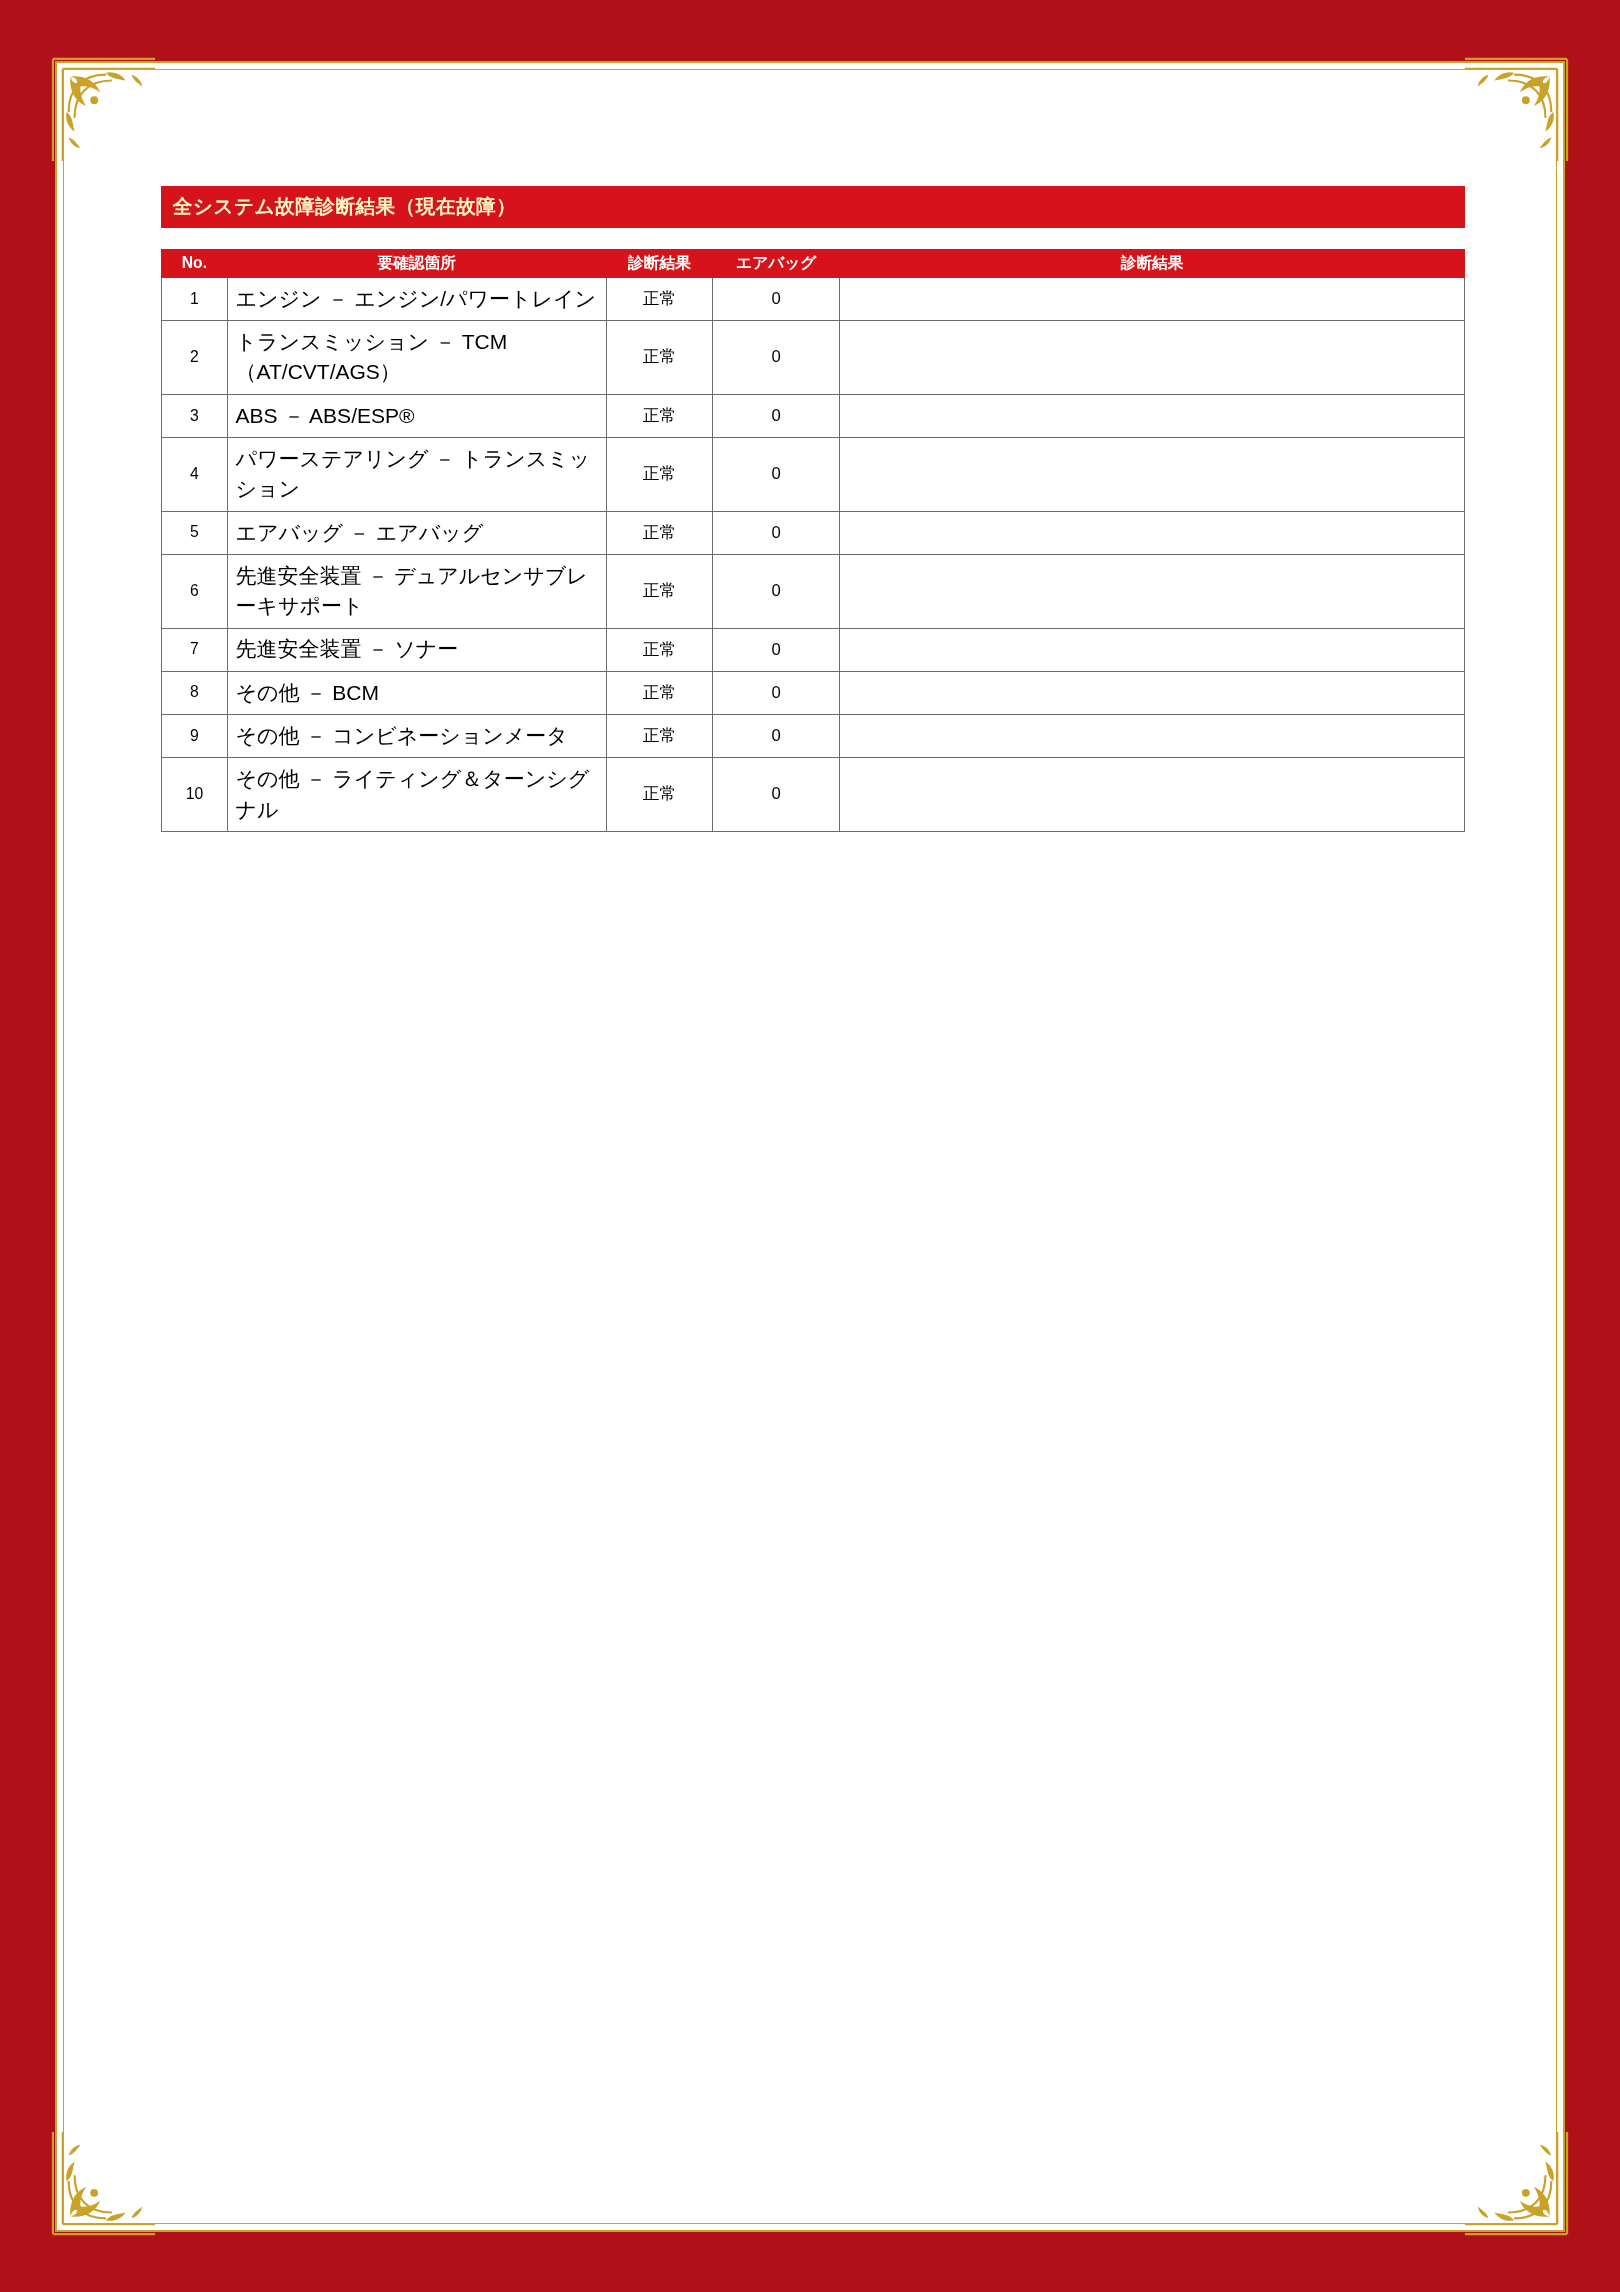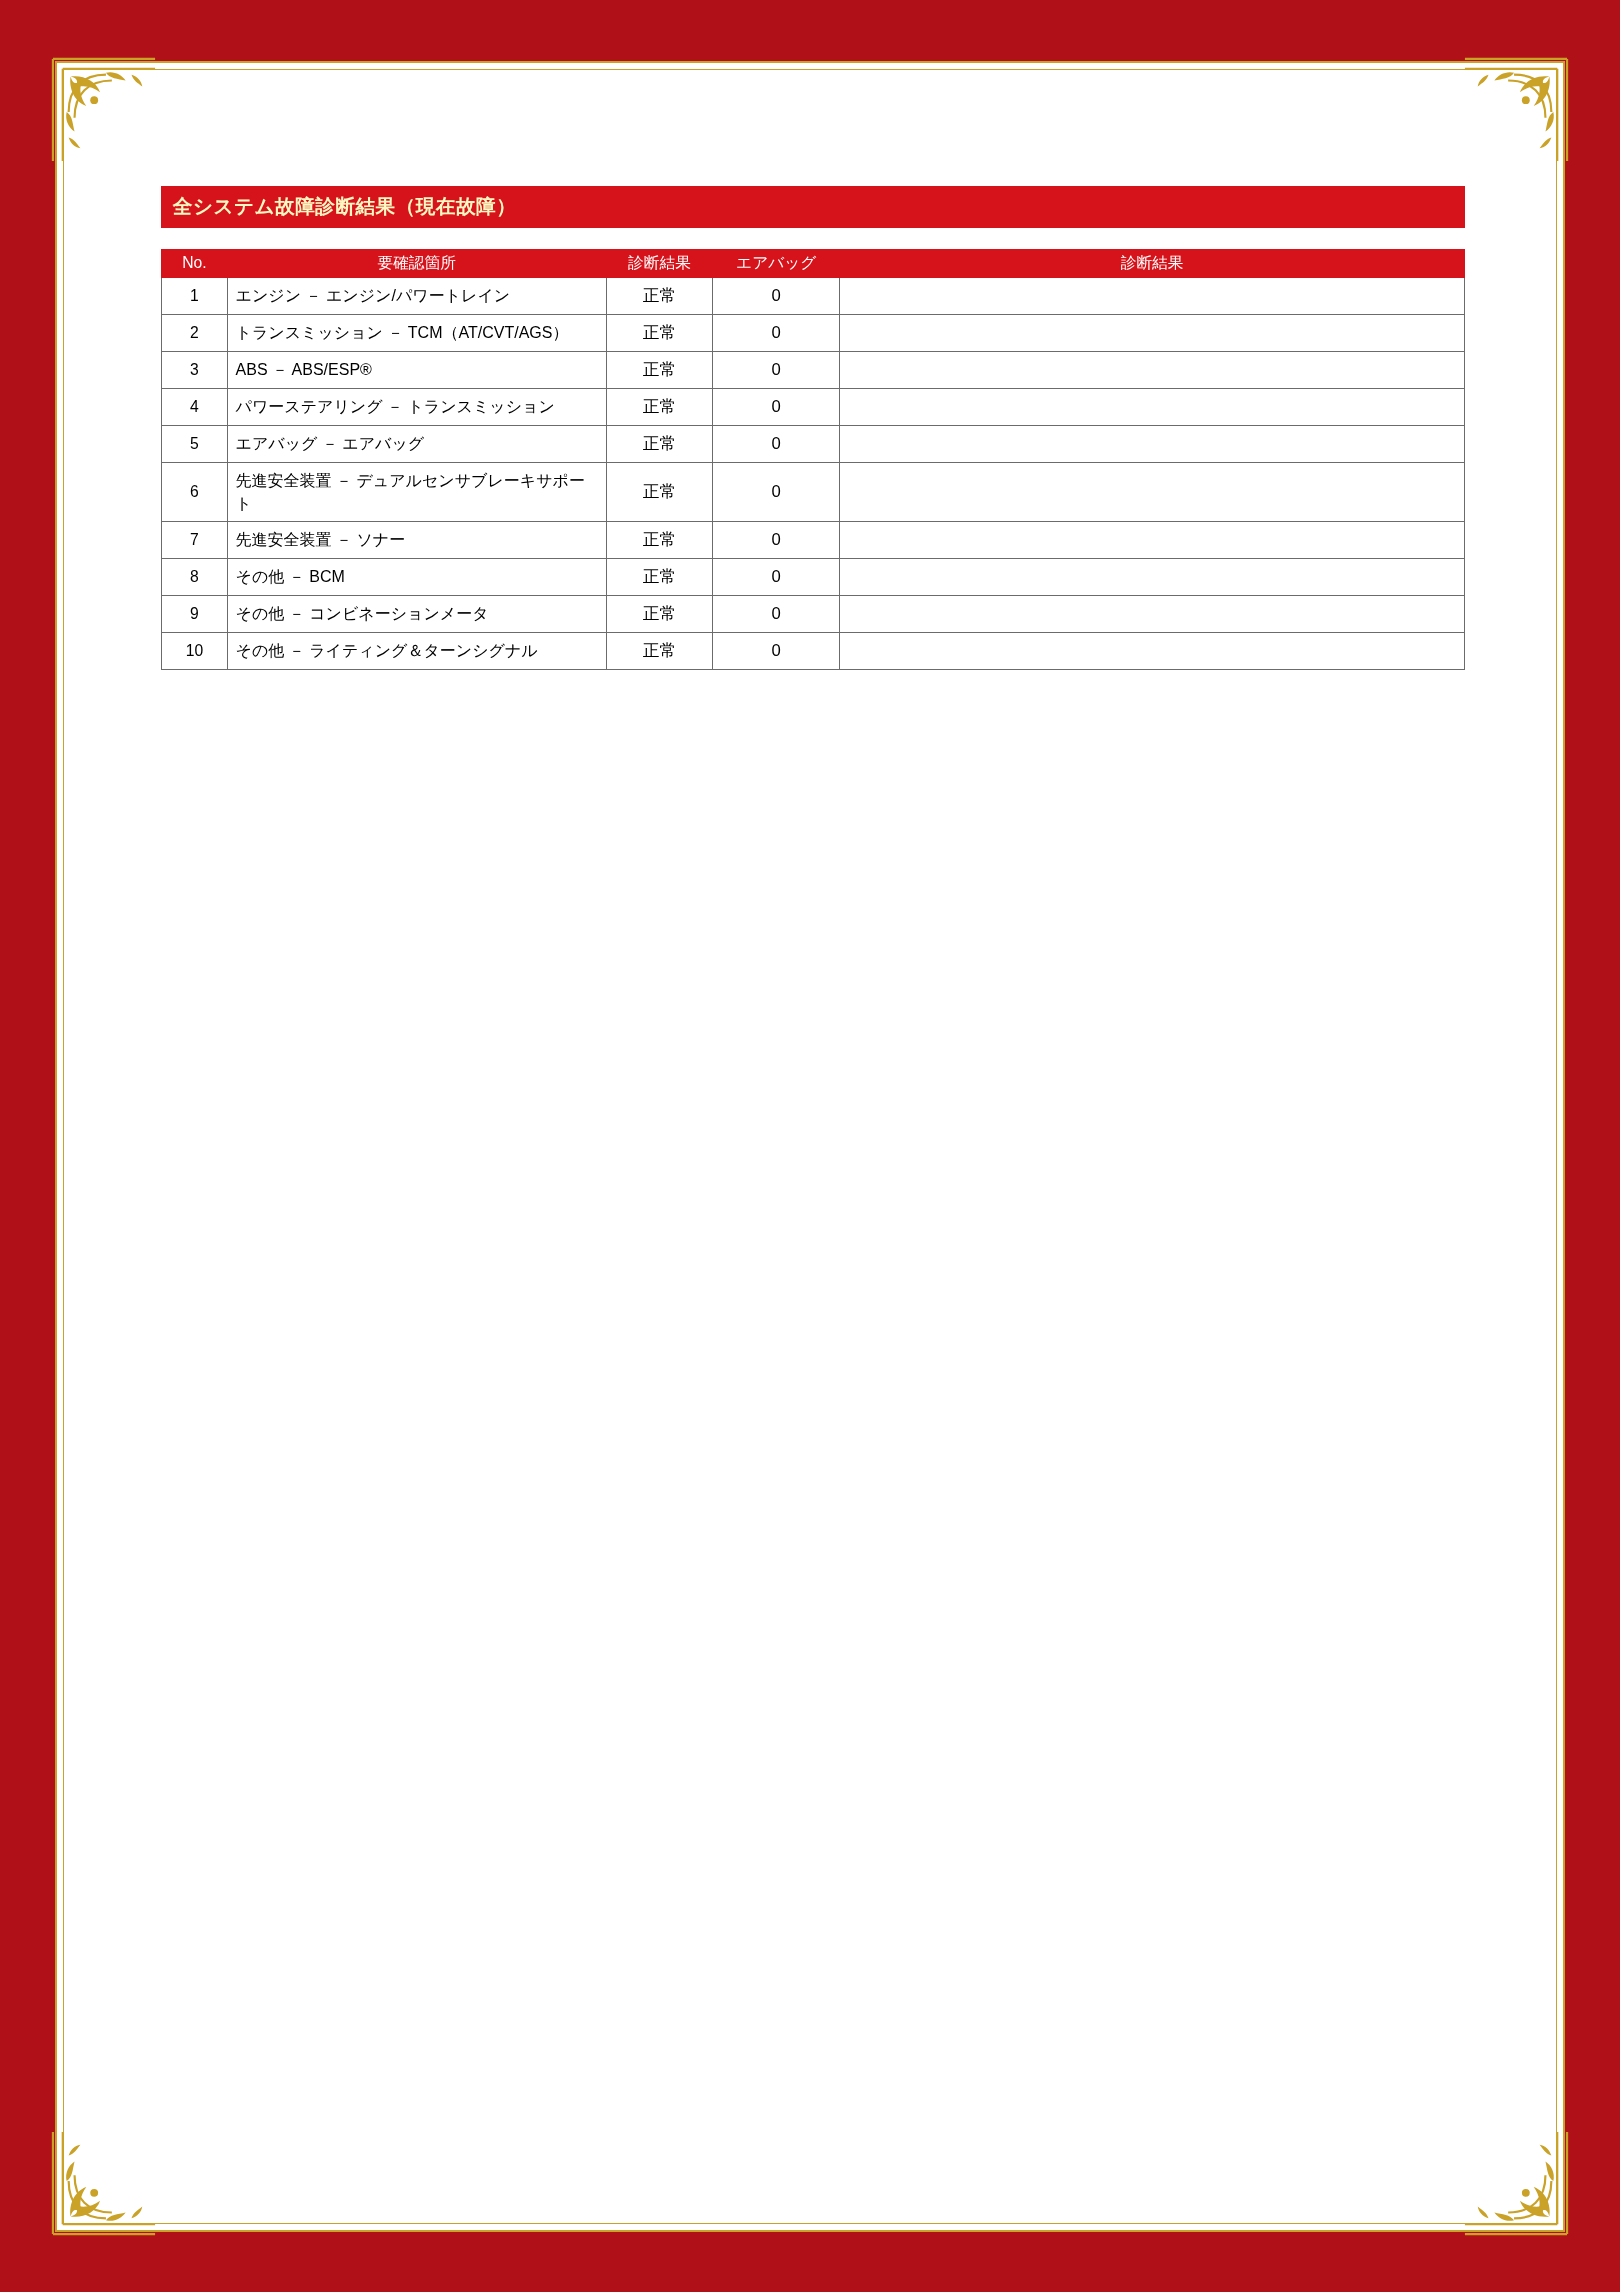--- a/index.html
+++ b/index.html
@@ -78,21 +78,21 @@
     border-collapse: collapse;
     width: 1304px;
     margin-top: 21.6px;
     table-layout: fixed;
     font-size: 16.7px;
   }
   table.diag th {
     background: #d6131a;
     color: #ffffff;
     font-size: 15.7px;
-    font-weight: normal;
+    font-weight: bold;
     border: 1px solid #d6131a;
     padding: 3.9px 3.9px;
     text-align: center;
     line-height: 1.2;
   }
   table.diag td {
     border: 1px solid #6b6b6b;
     padding: 5.9px 7.8px;
     line-height: 1.45;
     color: #000000;
@@ -101,21 +101,21 @@
   }
   .col-no    { width: 57px;  text-align: center; }
   .col-sys   { width: 370px; text-align: left; }
   .col-res   { width: 98px; text-align: center; }
   .col-cnt   { width: 118px; text-align: center; }
   .col-loc   { width: auto;  text-align: left; }
 
   td.col-no { font-size: 15.7px; }
   td.col-res { font-size: 16.7px; }
   td.col-cnt { font-size: 16.7px; }
-  td.col-sys { font-size: 16px; }
+  td.col-sys { font-size: 21px; }
 
   th.col-no { letter-spacing: 0px; }
 </style>
 </head>
 <body>
 
 <div class="page">
 
   <div class="frame-outer"></div>
   <div class="frame-inner"></div>

